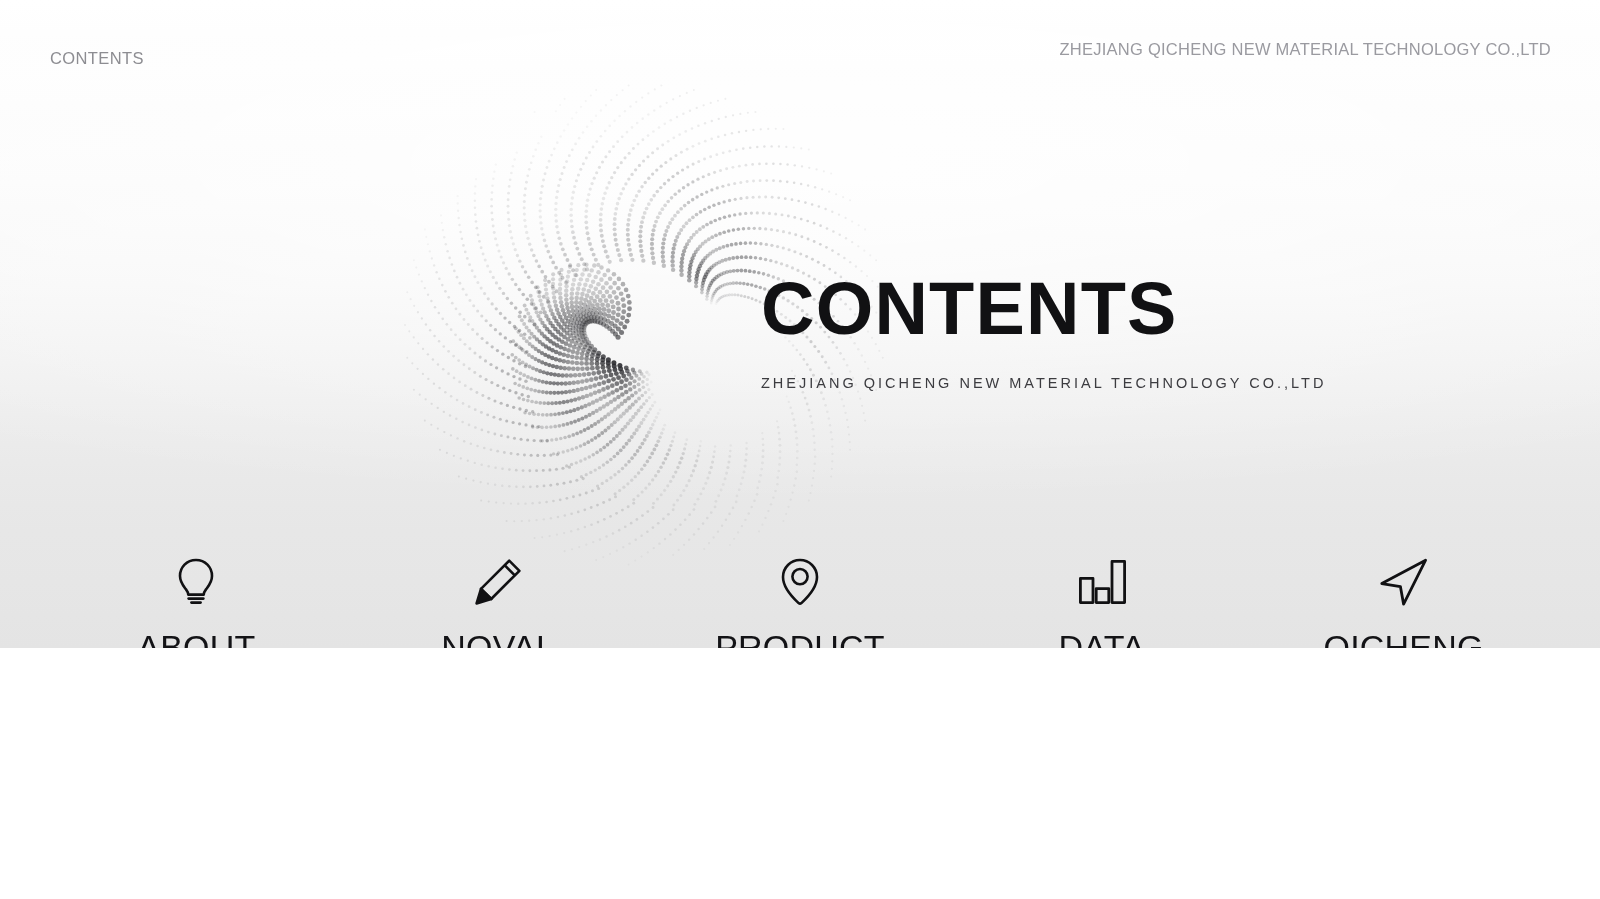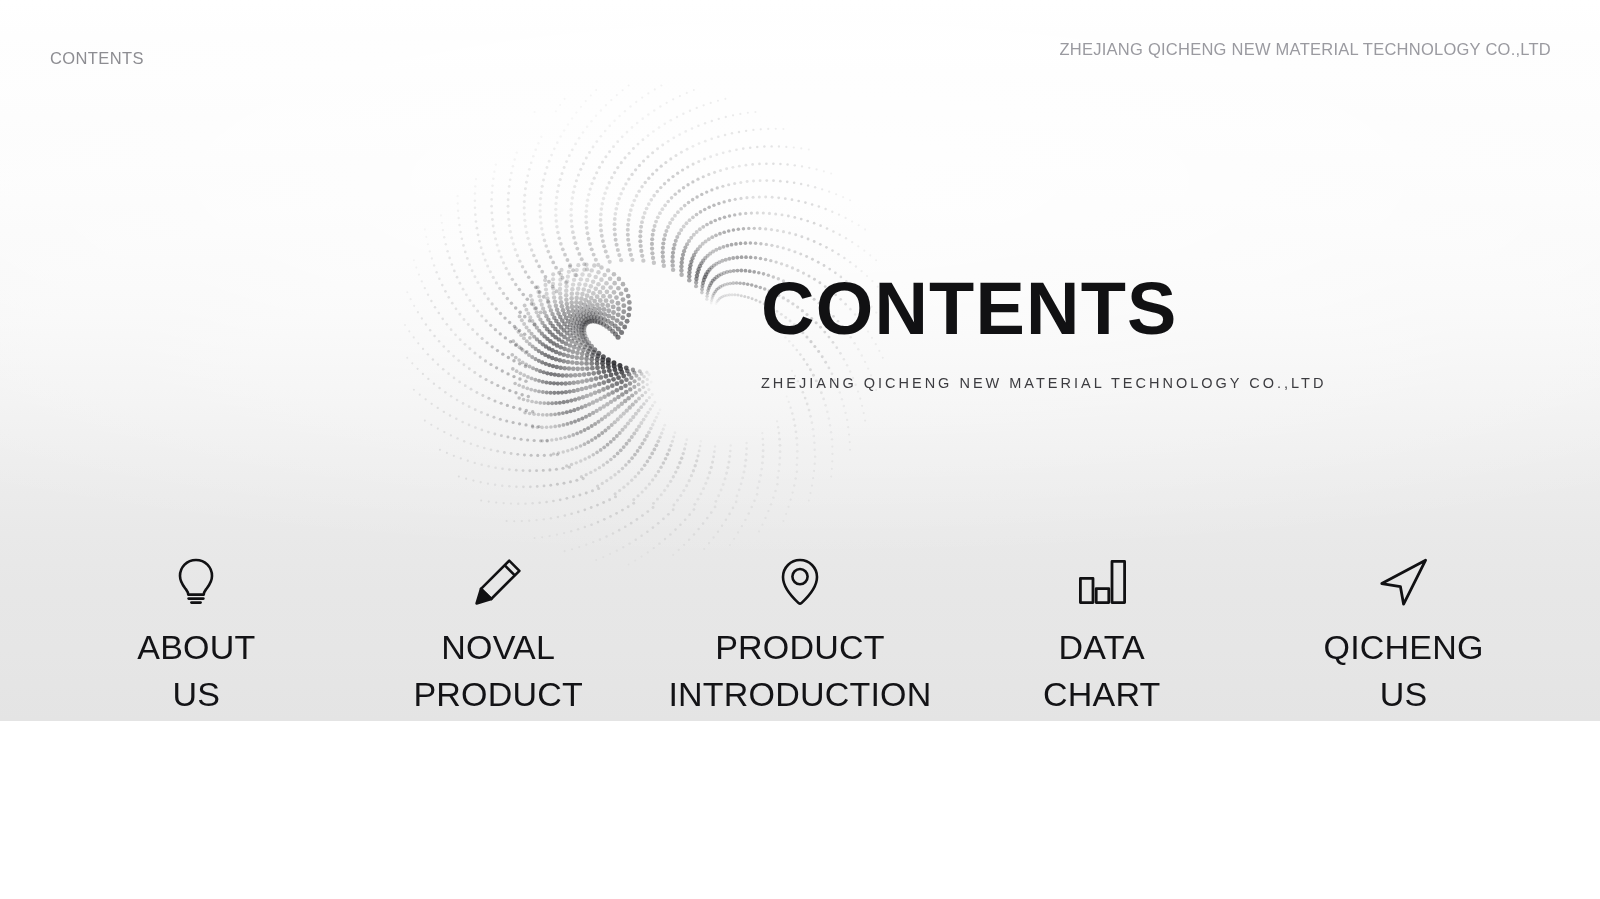--- a/index.html
+++ b/index.html
@@ -10,21 +10,21 @@
   body {
     width: 1600px;
     height: 899px;
     overflow: hidden;
     font-family: "Liberation Sans", sans-serif;
   }
 
   #slide {
     position: relative;
     width: 1600px;
-    height: 721px;
+    height: 648px;
     background: linear-gradient(180deg,
         #ffffff 0%,
         #fdfdfd 10%,
         #fafafa 28%,
         #f6f6f6 44%,
         #f1f1f1 56%,
         #ececec 66%,
         #e9e9e9 74%,
         #e7e7e7 82%,
         #e6e6e6 90%,

